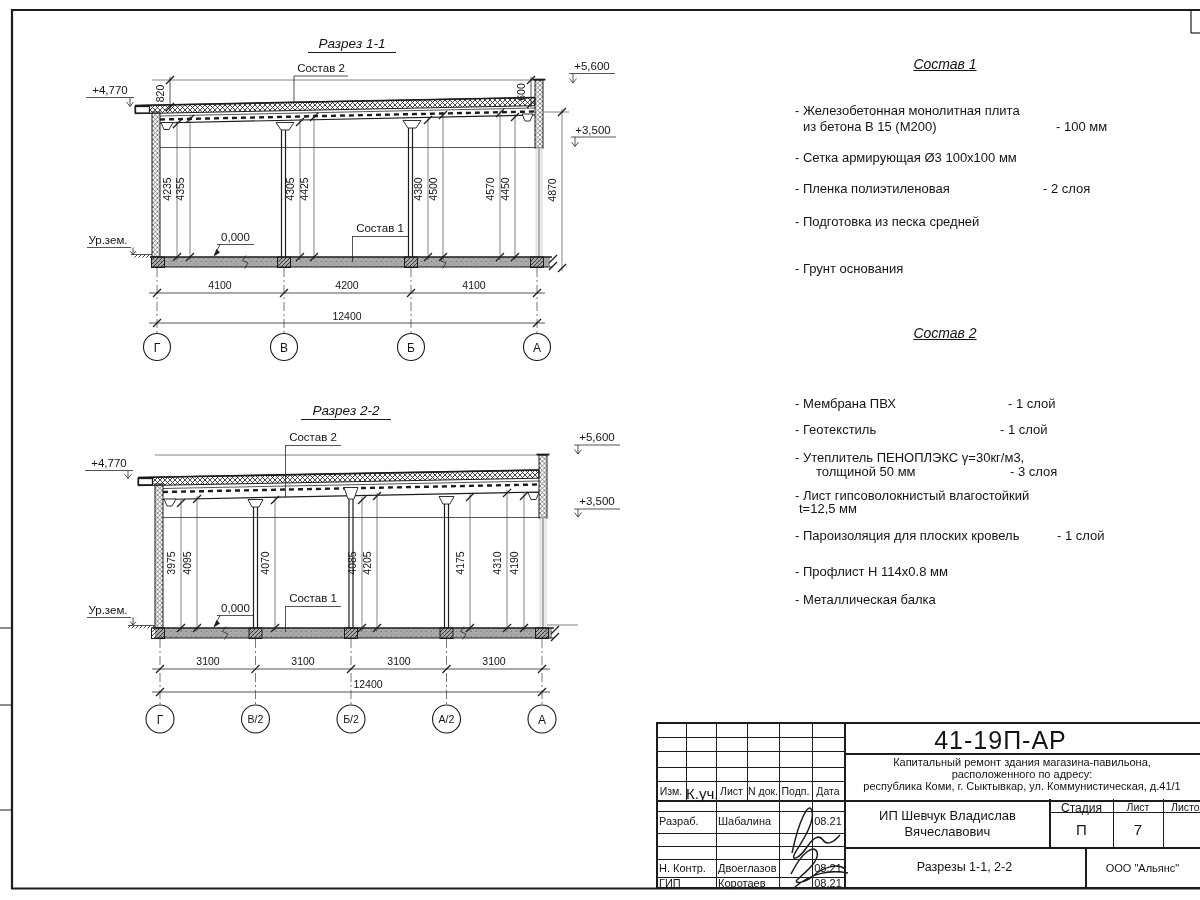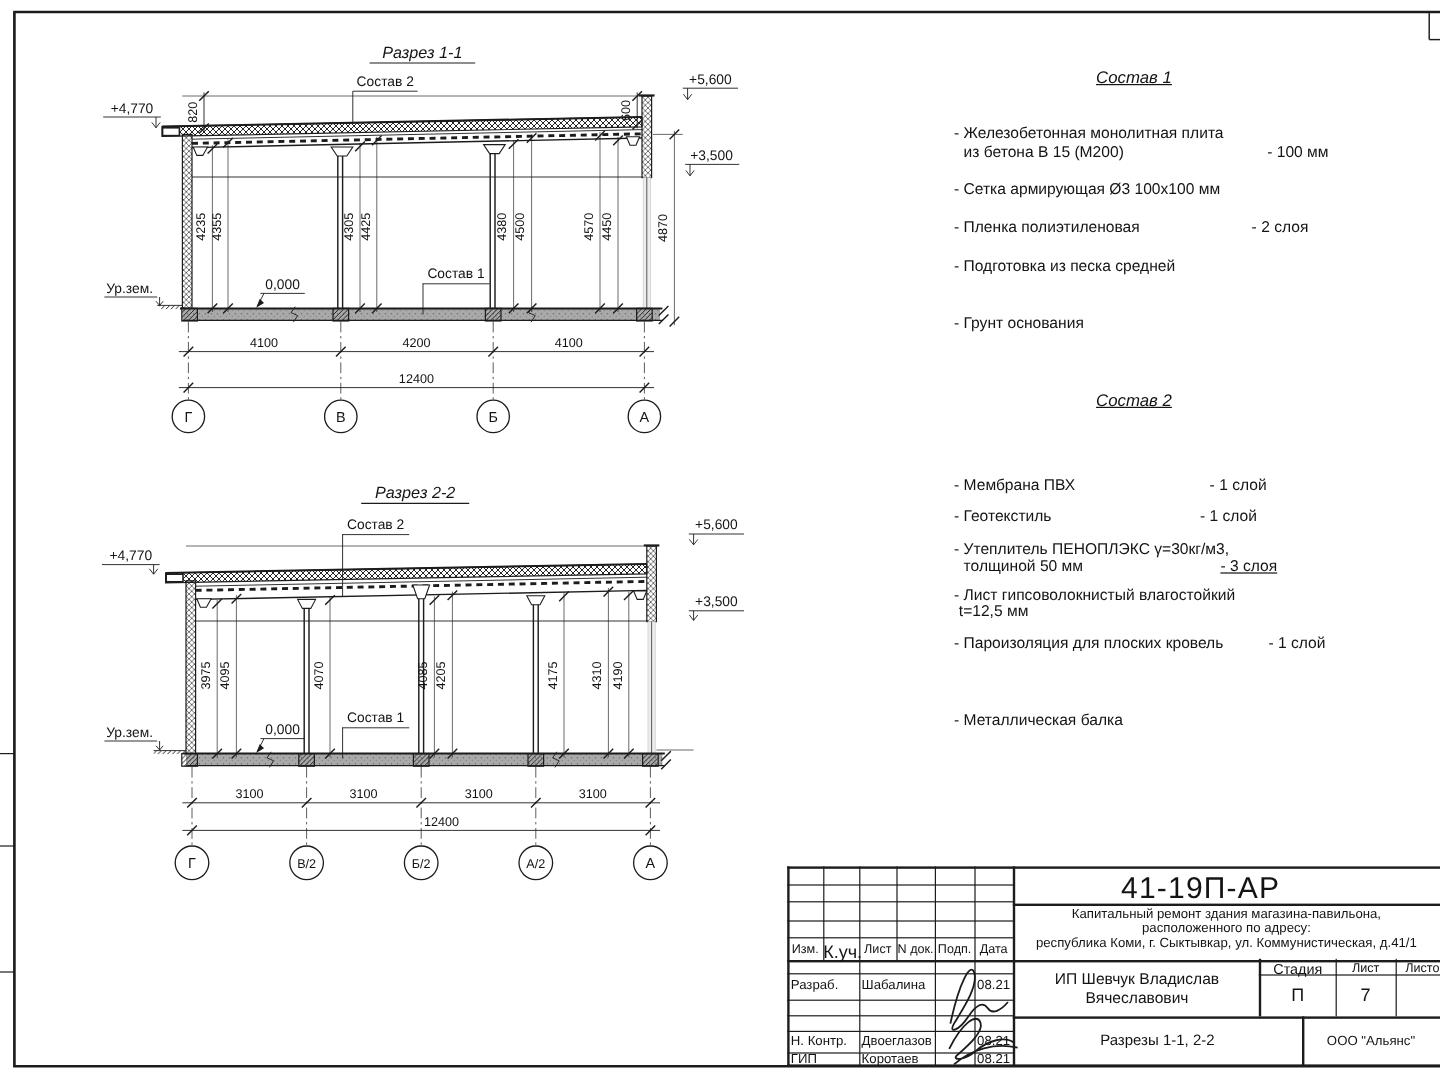--- a/index.html
+++ b/index.html
@@ -374,24 +374,25 @@
   <div class="crow" style="top:125px;"><span>- Пленка полиэтиленовая</span><span class="val" style="left:248px;">- 2 слоя</span></div>
   <div class="crow" style="top:158px;"><span>- Подготовка из песка средней</span></div>
   <div class="crow" style="top:205px;"><span>- Грунт основания</span></div>
 </div>
 
 <div class="complist" style="left:795px;top:325px;height:290px;">
   <div class="ctitle">Состав 2</div>
   <div class="crow" style="top:71px;"><span>- Мембрана ПВХ</span><span class="val" style="left:213px;">- 1 слой</span></div>
   <div class="crow" style="top:97px;"><span>- Геотекстиль</span><span class="val" style="left:205px;">- 1 слой</span></div>
   <div class="crow" style="top:125px;"><span>- Утеплитель ПЕНОПЛЭКС γ=30кг/м3,</span></div>
-  <div class="crow" style="top:139px;padding-left:8px;"><span>толщиной 50 мм</span><span class="val" style="left:222px;text-decoration:underline;">- 3 слоя</span></div>
+  <div class="crow" style="top:139px;padding-left:8px;margin-left:13px;"><span>толщиной 50 мм</span><span class="val" style="left:202px;">- 3 слоя</span></div>
   <div class="crow" style="top:163px;"><span>- Лист гипсоволокнистый влагостойкий</span></div>
   <div class="crow" style="top:176px;padding-left:4px;"><span>t=12,5 мм</span></div>
   <div class="crow" style="top:203px;"><span>- Пароизоляция для плоских кровель</span><span class="val" style="left:262px;">- 1 слой</span></div>
+  <div class="crow" style="top:239px;"><span>- Профлист Н 114х0.8 мм</span></div>
   <div class="crow" style="top:267px;"><span>- Металлическая балка</span></div>
 </div>
 
 <div id="tb">
 
   <div class="vl" style="left:0;top:0;width:2px;height:167px;"></div>
   <div class="vl" style="left:30px;top:0;width:1px;height:78px;"></div>
   <div class="vl" style="left:60px;top:0;width:1px;height:167px;"></div>
   <div class="vl" style="left:91px;top:0;width:1px;height:78px;"></div>
   <div class="vl" style="left:123px;top:0;width:1px;height:167px;"></div>

